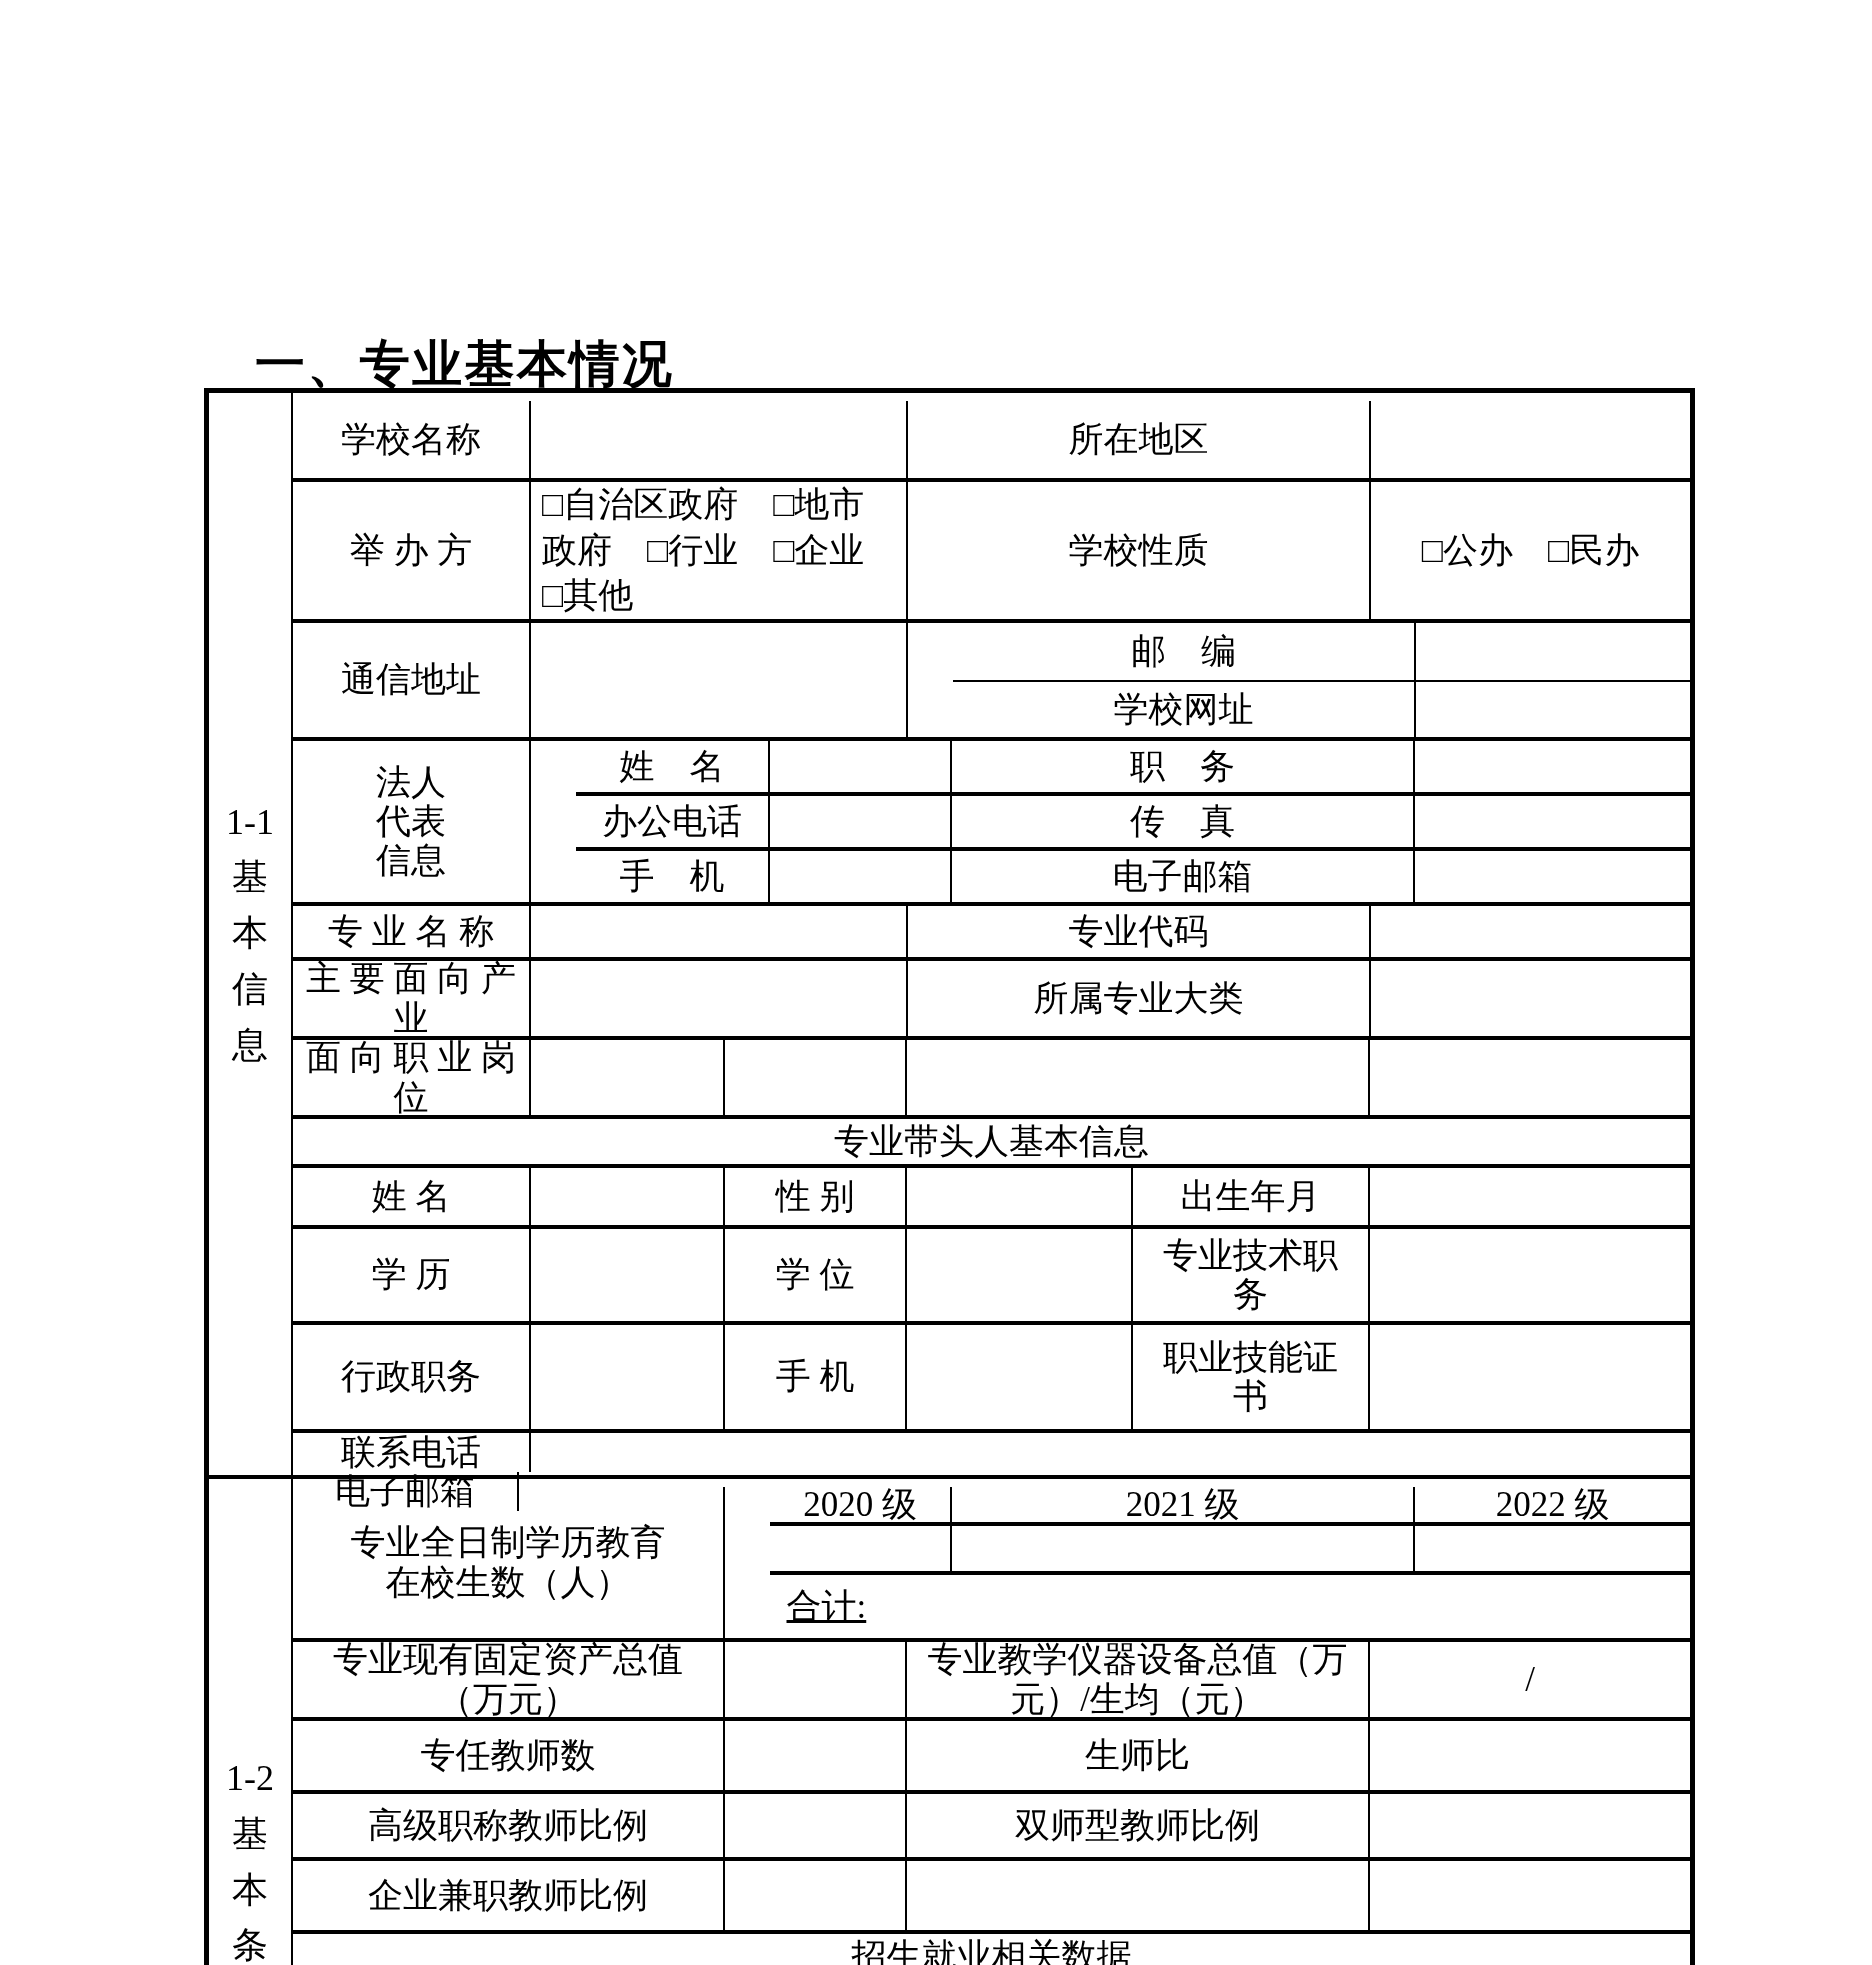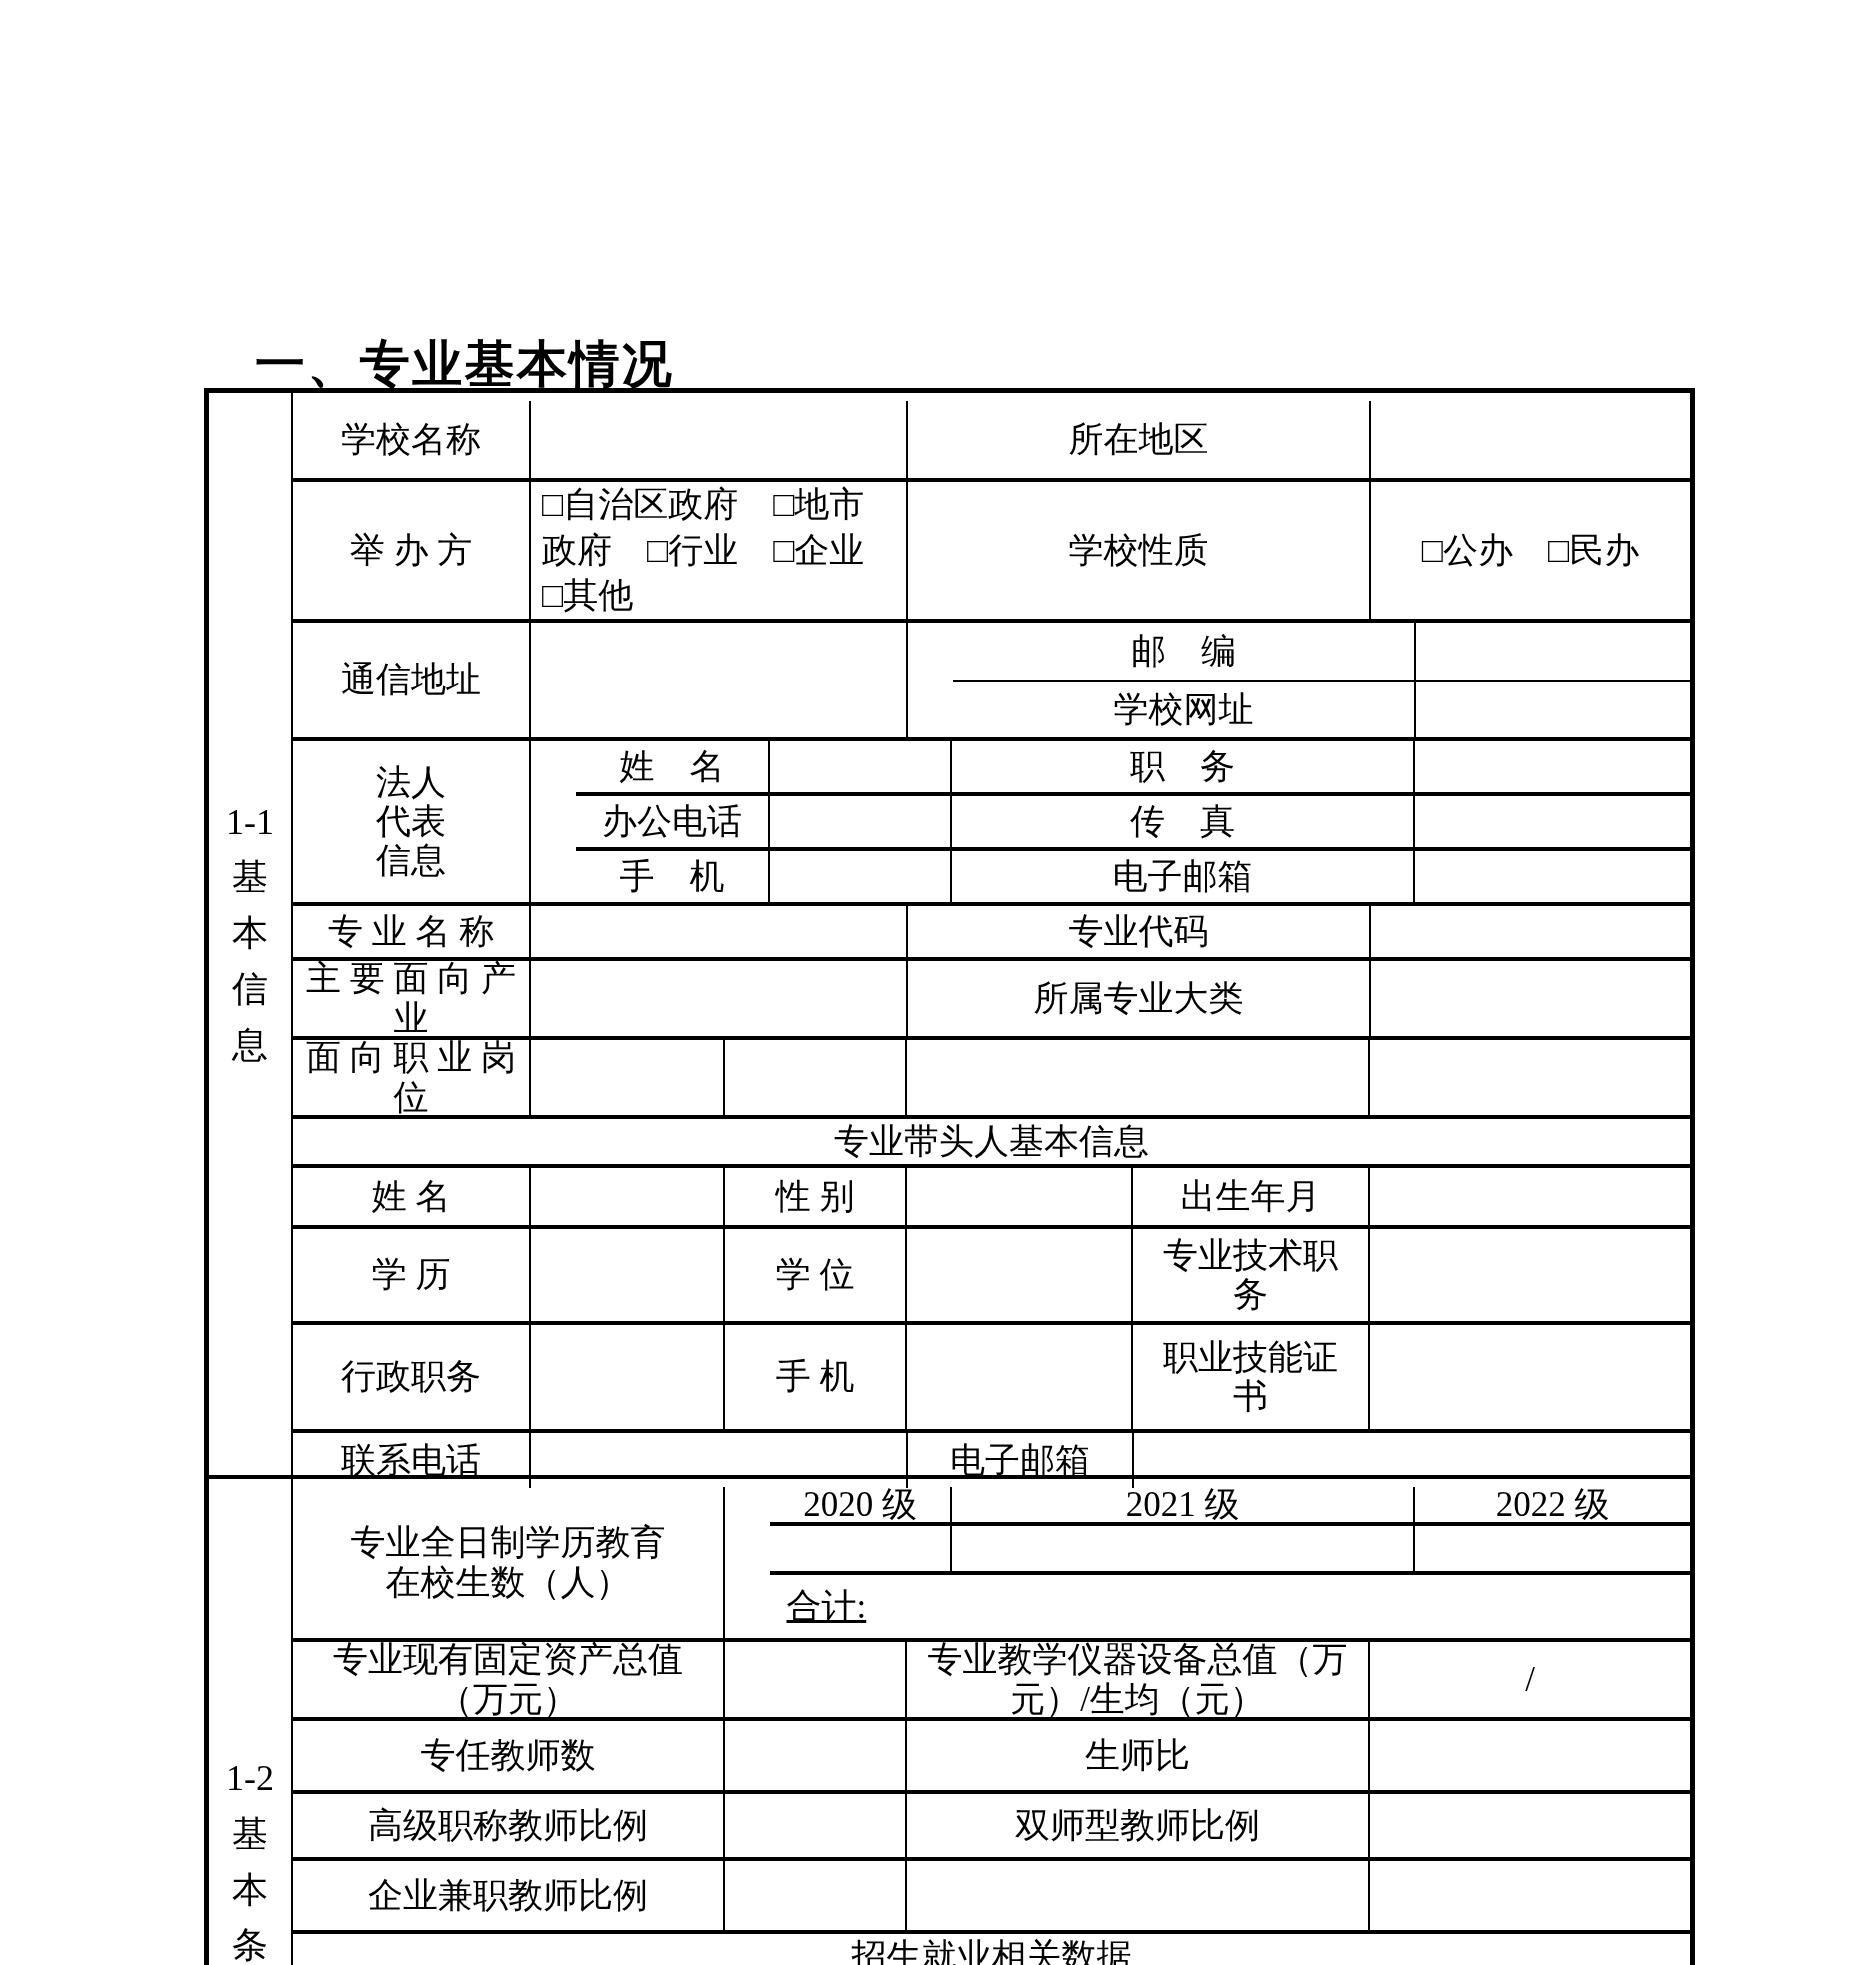--- a/index.html
+++ b/index.html
@@ -26,21 +26,21 @@
   .section { display:flex; flex:none; }
   .section.s1 { height:1086px; border-bottom:4.7px solid #000; }
   .section.s2 { height:823px; }
   .sidecell {
     width:84px; flex:none; border-right:2px solid #000;
     display:flex; align-items:center; justify-content:center;
     text-align:center; font-size:36px; line-height:1.55; white-space:pre-line;
   }
   .rows { flex:1; display:flex; flex-direction:column; min-width:0;margin-top:8px; }
   .row { display:flex; flex:none; border-bottom:4.7px solid #000; min-height:0; }
-  .row.noline { border-bottom:none; }
+  .row.noline { border-bottom:none;flex-direction:column; }
   .cell {
     flex:none; border-right:2px solid #000;
     display:flex; align-items:center; justify-content:center;
     text-align:center; font-size:35px; line-height:1.12;
     white-space:pre-line; overflow:hidden; padding:0 4.7px;
   }
   .cell.fill { flex:1; border-right:none; }
   .cell.left { justify-content:flex-start; text-align:left; }
   .vstack { flex:1; display:flex; flex-direction:column; min-width:0;padding-left:45px; }
   .subrow { display:flex; flex:none; min-height:0; }

